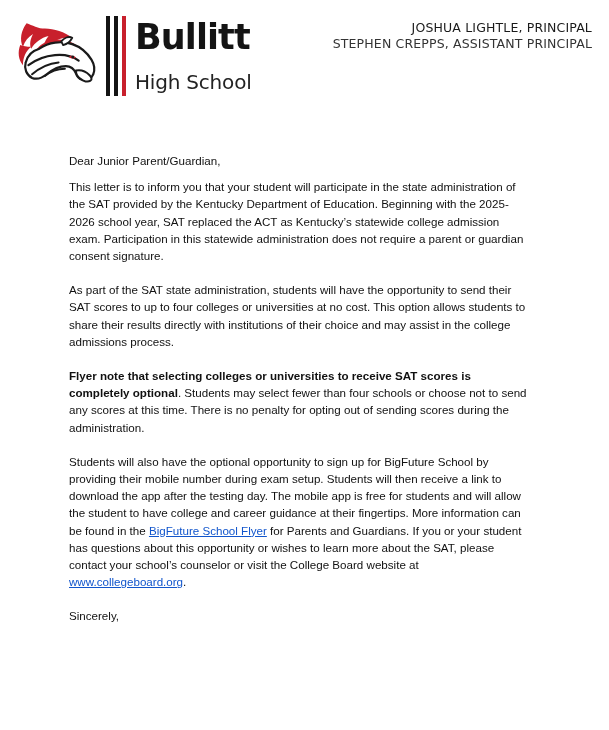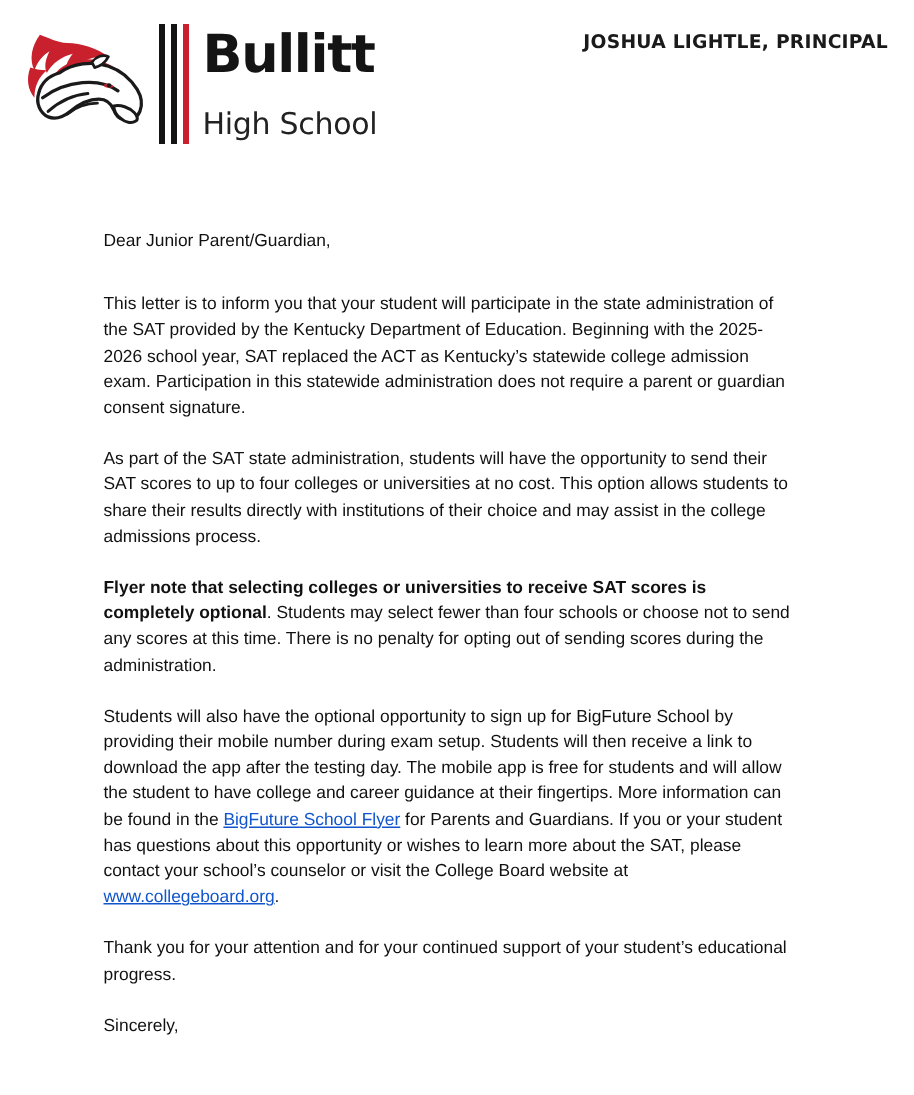--- a/index.html
+++ b/index.html
@@ -76,21 +76,21 @@
 
   .admin-list {
     position: absolute;
     right: 17px;
     top: 20px;
     text-align: right;
     line-height: 1.30;
   }
   .admin-list .principal {
     font-family: "DejaVu Sans", sans-serif;
-    font-weight: 700;
+    font-weight: 400;
     font-size: 12.5px;
     letter-spacing: 0.15px;
     color: #1a1a1a;
     white-space: nowrap;
     text-align: right;
   }
   .admin-list .assistant {
     font-family: "DejaVu Sans", sans-serif;
     font-weight: 400;
     font-size: 12.5px;
@@ -109,21 +109,21 @@
     font-size: 11.6px;
     line-height: 17.2px;
     color: #111111;
   }
 
   .para {
     margin: 0 0 17px 0;
     text-align: left;
   }
 
-  .salutation { margin-bottom: 25px; }
+  .salutation { margin-bottom: 9px; }
 
   b.emph { font-weight: 700; }
 
   a.doclink {
     color: #1155cc;
     text-decoration: underline;
   }
 
   .closing { margin: 0 0 10px 0; }
 </style>
@@ -165,32 +165,32 @@
     </div>
 
     <div class="wordmark">
       <div class="big">Bullitt</div>
       <div class="small">High School</div>
     </div>
   </div>
 
   <div class="admin-list">
     <div class="principal">JOSHUA LIGHTLE, PRINCIPAL</div>
+    <div class="assistant">STEPHEN CREPPS, ASSISTANT PRINCIPAL</div>
   </div>
 </div>
 
 <div class="letter-body">
 
   <p class="para salutation">Dear Junior Parent/Guardian,</p>
 
   <p class="para">This letter is to inform you that your student will participate in the state administration of the SAT provided by the Kentucky Department of Education. Beginning with the 2025-2026 school year, SAT replaced the ACT as Kentucky’s statewide college admission exam. Participation in this statewide administration does not require a parent or guardian consent signature.</p>
 
   <p class="para">As part of the SAT state administration, students will have the opportunity to send their SAT scores to up to four colleges or universities at no cost. This option allows students to share their results directly with institutions of their choice and may assist in the college admissions process.</p>
 
   <p class="para"><b class="emph">Flyer note that selecting colleges or universities to receive SAT scores is completely optional</b><span>. Students may select fewer than four schools or choose not to send any scores at this time. There is no penalty for opting out of sending scores during the administration.</span></p>
 
   <p class="para"><span>Students will also have the optional opportunity to sign up for BigFuture School by providing their mobile number during exam setup. Students will then receive a link to download the app after the testing day. The mobile app is free for students and will allow the student to have college and career guidance at their fingertips. More information can be found in the </span><a class="doclink" href="#">BigFuture School Flyer</a><span> for Parents and Guardians. If you or your student has questions about this opportunity or wishes to learn more about the SAT, please contact your school’s counselor or visit the College Board website at </span><a class="doclink" href="#">www.collegeboard.org</a><span>.</span></p>
 
-  <p class="para">Thank you for your attention and for your continued support of your student’s educational progress.</p>
 
   <p class="para closing">Sincerely,</p>
 
 </div>
 
 </body></html>

